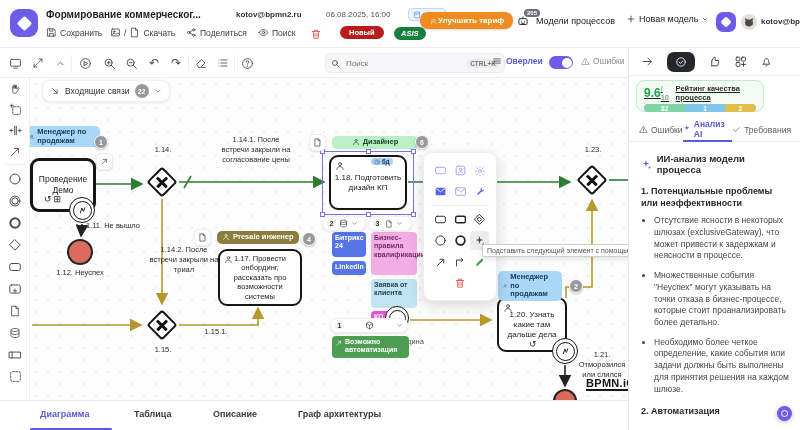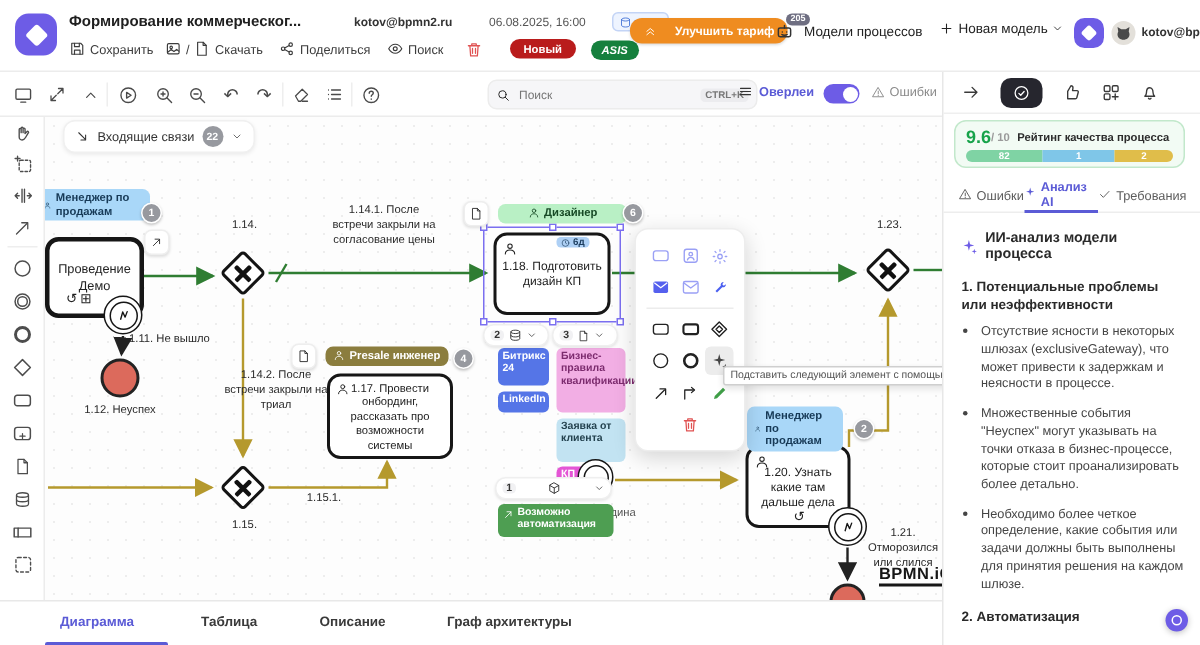--- a/index.html
+++ b/index.html
@@ -17,21 +17,21 @@
   .doc-title{font-size:10px;font-weight:bold;color:#1f1f1f;}
   .hmeta{font-size:8px;color:#555;}
   .hmeta.b{font-weight:bold;color:#333;}
   .ver-chip{display:flex;gap:2px;align-items:center;border:1px solid #c3d4f6;background:#eef4ff;color:#3a6cd4;
             font-size:7.5px;font-weight:bold;border-radius:4px;padding:1px 4px;}
   .hbtn{display:flex;gap:3px;align-items:center;font-size:8.5px;color:#3c3c3c;cursor:pointer;}
   .pill{border-radius:9px;font-size:7.5px;font-weight:bold;color:#fff;padding:2px 9px;}
   .pill.new{background:#b91c1c;}
   .pill.asis{background:#15803d;padding:2px 7px;font-style:italic;}
   .upgrade{background:#ef8c20;border-radius:8px;color:#fff;font-size:8px;font-weight:bold;
-           display:flex;align-items:center;gap:12px;padding:4px 9px;box-shadow:0 1px 2px rgba(0,0,0,.15);}
+           display:flex;align-items:center;gap:0;padding:4px 9px;box-shadow:0 1px 2px rgba(0,0,0,.15);}
   .cbadge{position:absolute;top:-5px;left:8px;background:#6f6f82;color:#fff;font-size:6px;font-weight:bold;
           border-radius:6px;padding:1px 3px;}
   .avatar{width:16px;height:16px;border-radius:50%;background:#e3e0da;display:flex;align-items:center;justify-content:center;overflow:hidden;}
 
   
   .toolbar{position:absolute;left:0;top:48px;width:628px;height:30px;background:#fff;border-bottom:1px solid #ececec;z-index:30;}
   .ticon{position:absolute;top:6px;width:18px;height:18px;display:flex;align-items:center;justify-content:center;color:#4a4a4a;cursor:pointer;}
   .vdiv{position:absolute;top:7px;width:1px;height:16px;background:#eee;}
   .search{position:absolute;left:325px;top:5px;width:180px;height:20px;background:#f6f6f8;border:1px solid #ececec;
           border-radius:6px;display:flex;align-items:center;gap:4px;padding:0 5px;}
@@ -96,21 +96,21 @@
   .tooltip{position:absolute;left:452px;top:166px;width:168px;background:#fff;border:1px solid #cfcfcf;border-radius:2px;
            padding:2px 4px;font-size:7px;color:#555;box-shadow:0 2px 5px rgba(0,0,0,.12);z-index:22;white-space:nowrap;}
   .watermark{position:absolute;left:556px;top:299px;font-size:11px;font-weight:bold;color:#161616;
              border-bottom:2px solid #161616;z-index:3;letter-spacing:.3px;}
   .frag{position:absolute;left:377px;top:259px;font-size:7.5px;color:#555;z-index:2;}
 
   
   .rpanel{position:absolute;left:628px;top:48px;width:172px;height:382px;background:#fff;border-left:1px solid #e7e7e7;z-index:30;}
   .ricons{position:absolute;left:0;top:0;width:172px;height:28px;border-bottom:1px solid #efefef;display:flex;align-items:center;gap:13px;padding:0 12px;color:#3a3a3a;}
   .darkbtn{width:28px;height:20px;background:#26262e;border-radius:7px;display:flex;align-items:center;justify-content:center;color:#fff;}
-  .rating{position:absolute;left:7px;top:32px;width:154px;height:32px;background:#f2fbf4;border:1px solid #c2e8cb;border-radius:8px;padding:3px 7px;}
+  .rating{position:absolute;left:7px;top:32px;width:128px;height:32px;background:#f2fbf4;border:1px solid #c2e8cb;border-radius:8px;padding:3px 7px;text-decoration:underline;}
   .rating .score{font-size:12px;font-weight:bold;color:#17a34a;}
   .rating .max{font-size:7.5px;color:#9a9a9a;font-weight:bold;}
   .rating .rlabel{font-size:7.5px;font-weight:bold;color:#2c2c2c;margin-left:5px;}
   .rbar{display:flex;height:8px;border-radius:4px;overflow:hidden;margin-top:2px;}
   .rseg{display:flex;align-items:center;justify-content:center;font-size:6.5px;color:#fff;font-weight:bold;}
   .rtabs{position:absolute;left:0;top:70px;width:172px;height:24px;border-bottom:1px solid #ededed;display:flex;align-items:center;justify-content:space-between;padding:0 10px;}
   .rtab{display:flex;align-items:center;gap:3px;font-size:8.5px;color:#5c5c5c;cursor:pointer;height:24px;}
   .rtab.active{color:#5b5bd6;font-weight:bold;border-bottom:2px solid #5b5bd6;}
   .rcontent{position:absolute;left:0;top:95px;width:172px;height:287px;overflow:hidden;padding:10px 12px 0 12px;}
   .ai-h{display:flex;align-items:center;gap:5px;font-size:9.5px;font-weight:bold;color:#2a2a2a;}

